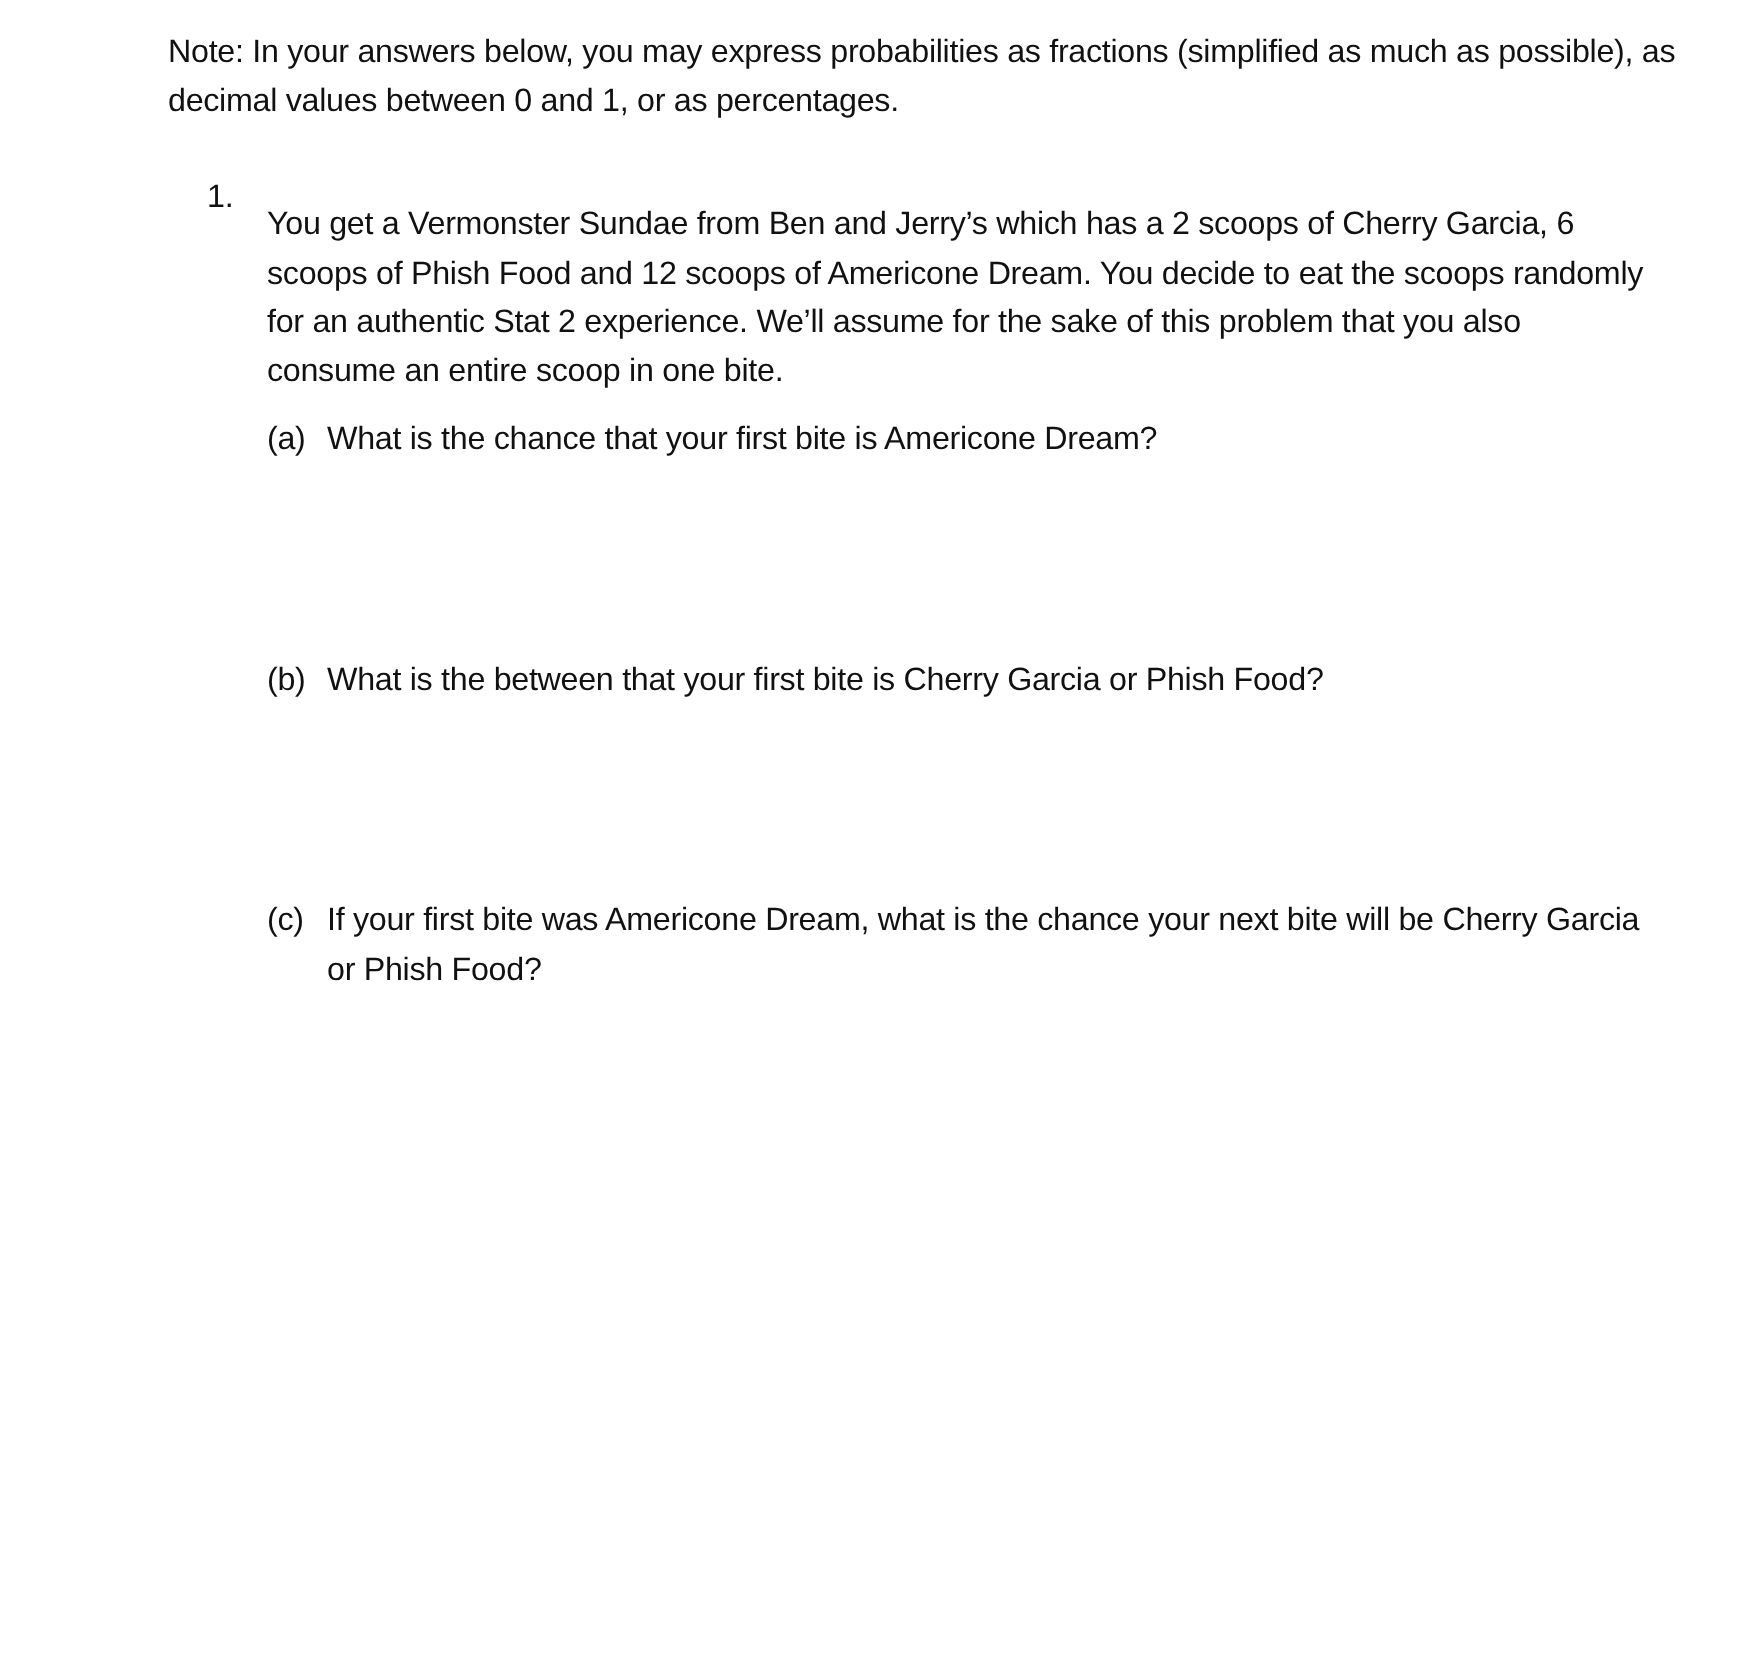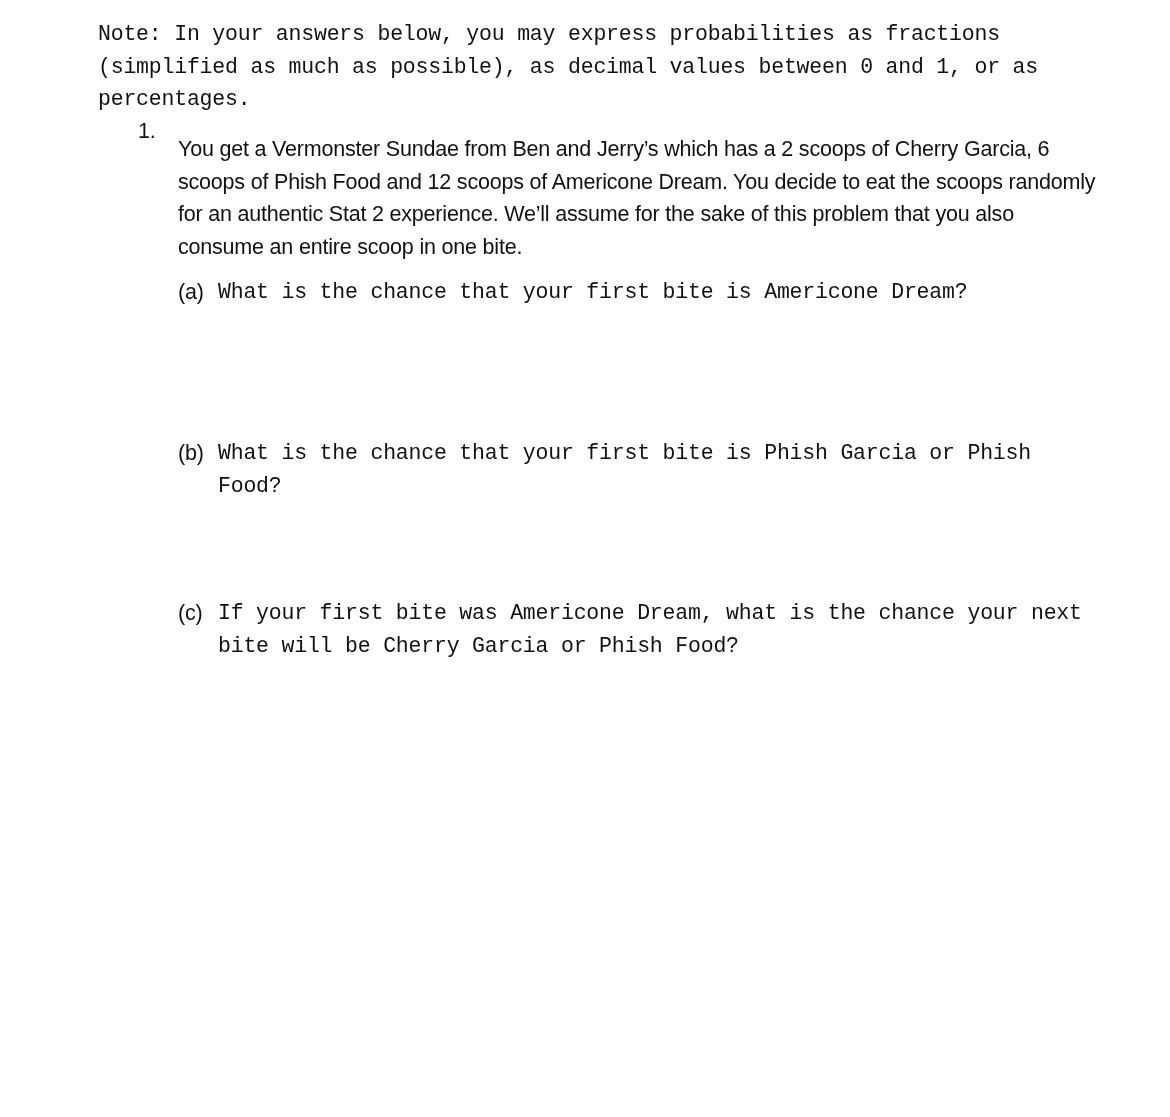--- a/index.html
+++ b/index.html
@@ -12,25 +12,24 @@
       height: 1117px;
       position: relative;
       overflow: hidden;
       font-family: "Liberation Sans", sans-serif;
       color: #111111;
       font-size: 21.5px;
       letter-spacing: -0.2px;
     }
     .note {
       position: absolute;
-      left: 98px;
+      left: 112px;
       top: 18px;
       width: 1030px;
       line-height: 32.5px;
-      font-family: Liberation Mono, monospace;
     }
     .problem {
       position: absolute;
       left: 138px;
       top: 115px;
       width: 960px;
     }
     .problem-num {
       position: absolute;
       left: 0;
@@ -54,21 +53,20 @@
       left: 0;
       top: 0;
       line-height: 32.5px;
     }
     .part-text {
       position: absolute;
       left: 40px;
       top: 0;
       width: 880px;
       line-height: 32.5px;
-      font-family: Liberation Mono, monospace;
     }
     .part-a { top: 276px; }
     .part-b { top: 437px; }
     .part-c { top: 597px; }
   </style>
 </head>
 <body>
 
 <div class="note">Note: In your answers below, you may express probabilities as fractions (simplified as much as possible), as decimal values between 0 and 1, or as percentages.</div>
 
@@ -77,19 +75,19 @@
   <div class="problem-text">You get a Vermonster Sundae from Ben and Jerry’s which has a 2 scoops of Cherry Garcia, 6 scoops of Phish Food and 12 scoops of Americone Dream. You decide to eat the scoops randomly for an authentic Stat 2 experience. We’ll assume for the sake of this problem that you also consume an entire scoop in one bite.</div>
 </div>
 
 <div class="part part-a">
   <span class="part-label">(a)</span>
   <div class="part-text">What is the chance that your first bite is Americone Dream?</div>
 </div>
 
 <div class="part part-b">
   <span class="part-label">(b)</span>
-  <div class="part-text">What is the chance that your first bite is Phish Garcia or Phish Food?</div>
+  <div class="part-text">What is the between that your first bite is Cherry Garcia or Phish Food?</div>
 </div>
 
 <div class="part part-c">
   <span class="part-label">(c)</span>
   <div class="part-text">If your first bite was Americone Dream, what is the chance your next bite will be Cherry Garcia or Phish Food?</div>
 </div>
 
 </body></html>

